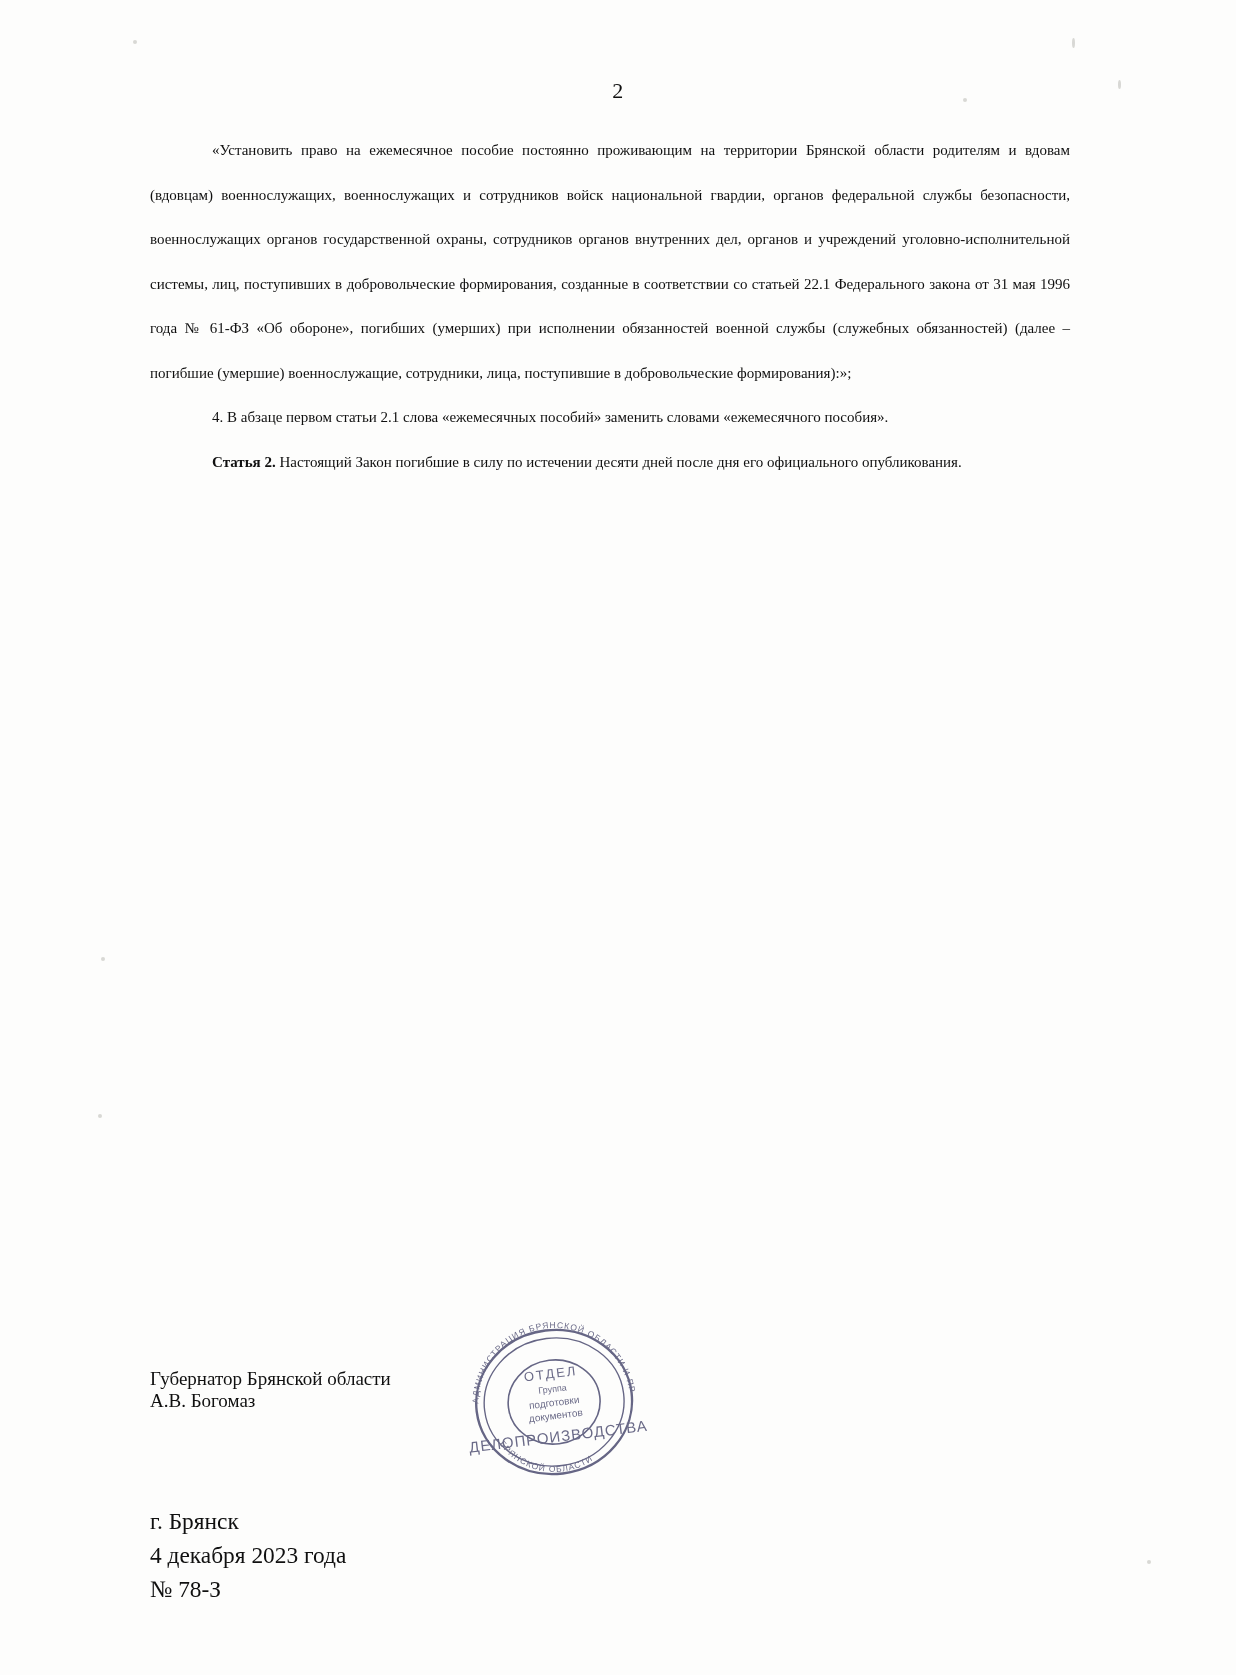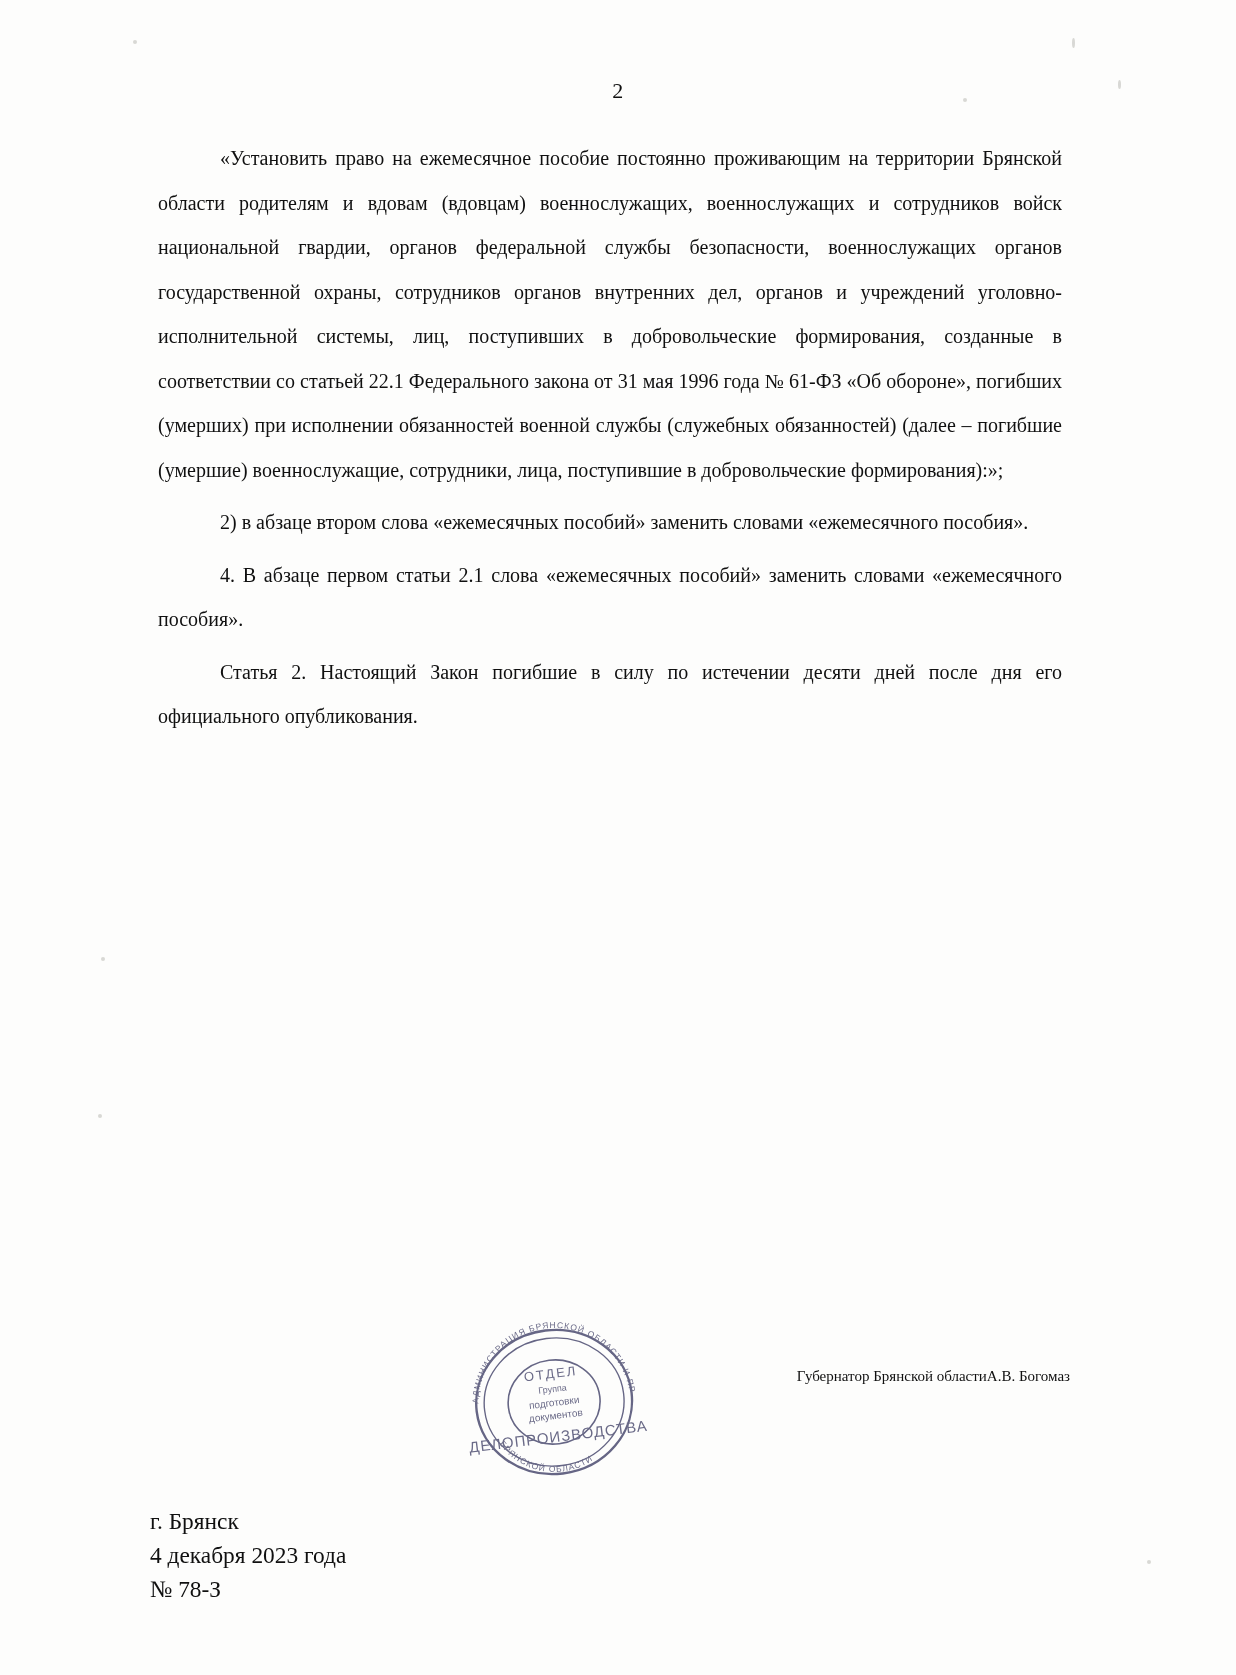--- a/index.html
+++ b/index.html
@@ -36,43 +36,44 @@
     font-size: 22px;
     letter-spacing: .5px;
   }
   .body-text {
     position: absolute;
     left: 150px;
     top: 128px;
     width: 920px;
   }
   p {
-    margin: 8px;
-    font-size: 20px;
+    margin: 0;
+    font-size: 15px;
     line-height: 44.5px;
     text-align: justify;
     text-justify: inter-word;
   }
   p.indent {
     text-indent: 62px;
   }
   p + p {
     margin-top: 0;
   }
-  b { font-weight: 400; }
+  b { font-weight: 700; }
 
   .signature-block {
     position: absolute;
     left: 150px;
     top: 1368px;
     width: 920px;
     display: flex;
-    justify-content: flex-end;
+    justify-content: space-between;
     align-items: baseline;
-    font-size: 15px;
+    font-size: 19px;
+    flex-direction: column;
   }
   .footer-block {
     position: absolute;
     left: 150px;
     top: 1480px;
     font-size: 23.4px;
     line-height: 34px;
     margin-top: 24px;
   }
 
@@ -103,21 +104,20 @@
   <div class="speck" style="left:1118px;top:80px;width:3px;height:9px;"></div>
   <div class="speck" style="left:963px;top:98px;width:4px;height:4px;"></div>
   <div class="speck" style="left:101px;top:957px;width:4px;height:4px;"></div>
   <div class="speck" style="left:98px;top:1114px;width:4px;height:4px;"></div>
   <div class="speck" style="left:1147px;top:1560px;width:4px;height:4px;"></div>
 
   <div class="page-number">2</div>
 
   <div class="body-text">
     <p class="indent">«Установить право на ежемесячное пособие постоянно проживающим на территории Брянской области родителям и вдовам (вдовцам) военнослужащих, военнослужащих и сотрудников войск национальной гвардии, органов федеральной службы безопасности, военнослужащих органов государственной охраны, сотрудников органов внутренних дел, органов и учреждений уголовно-исполнительной системы, лиц, поступивших в добровольческие формирования, созданные в соответствии со статьей 22.1 Федерального закона от 31 мая 1996 года № 61-ФЗ «Об обороне», погибших (умерших) при исполнении обязанностей военной службы (служебных обязанностей) (далее – погибшие (умершие) военнослужащие, сотрудники, лица, поступившие в добровольческие формирования):»;</p>
-    <p class="indent">2) в абзаце втором слова «ежемесячных пособий» заменить словами «ежемесячного пособия».</p>
     <p class="indent">4. В абзаце первом статьи 2.1 слова «ежемесячных пособий» заменить словами «ежемесячного пособия».</p>
     <p class="indent"><b>Статья 2.</b><span> Настоящий Закон погибшие в силу по истечении десяти дней после дня его официального опубликования.</span></p>
   </div>
 
   <div class="signature-block">
     <span>Губернатор Брянской области</span>
     <span>А.В. Богомаз</span>
   </div>
 
   <div class="footer-block">

